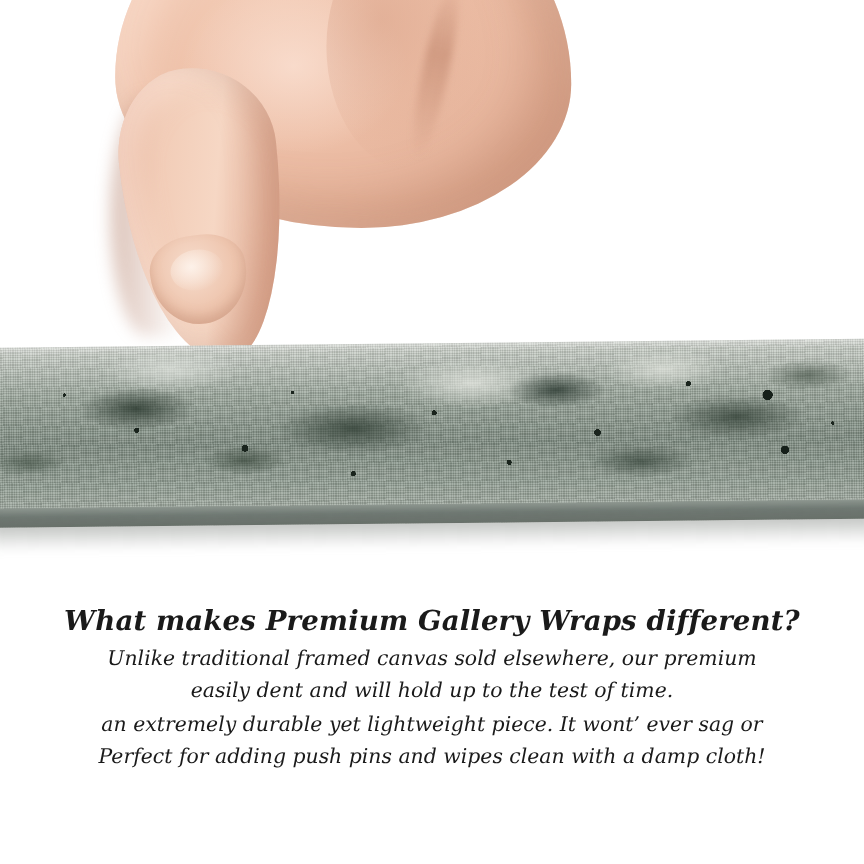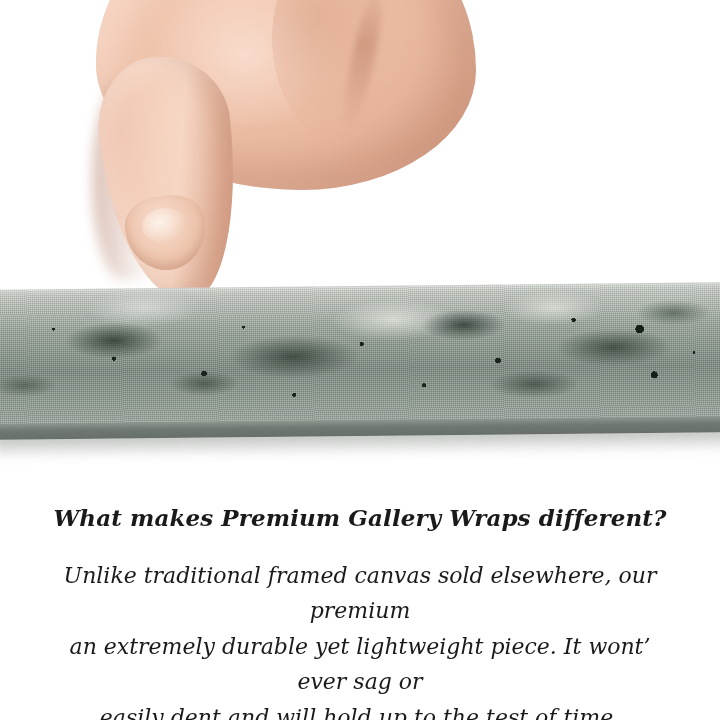--- a/index.html
+++ b/index.html
@@ -203,25 +203,25 @@
     font-family: "DejaVu Serif", serif;
     font-style: italic;
     text-align: center;
     padding-top: 34px;
     box-sizing: border-box;
   }
   .caption-title {
     font-size: 23px;
     font-weight: 700;
     letter-spacing: 0.1px;
-    margin: 0 0 26px 0;
+    margin: 0 0 4px 0;
     line-height: 1.2;
   }
   .caption-body {
-    font-size: 22px;
+    font-size: 17px;
     line-height: 1.62;
     margin: 0 auto;
     width: 620px;
   }
   .caption-body span {
     display: block;
   }
 </style>
 </head>
 <body>
@@ -246,18 +246,19 @@
       <div class="strip-bottom-edge"></div>
     </div>
     <div class="strip-under-shadow"></div>
 
   </div>
 
   <div class="caption">
     <div class="caption-title">What makes Premium Gallery Wraps different?</div>
     <div class="caption-body">
       <span>Unlike traditional framed canvas sold elsewhere, our premium</span>
+      <span>easily dent and will hold up to the test of time.</span>
       <span>an extremely durable yet lightweight piece. It wont’ ever sag or</span>
-      <span>easily dent and will hold up to the test of time.</span>
+      <span>Perfect for adding push pins and wipes clean with a damp cloth!</span>
     </div>
   </div>
 
 </div>
 
 </body></html>

